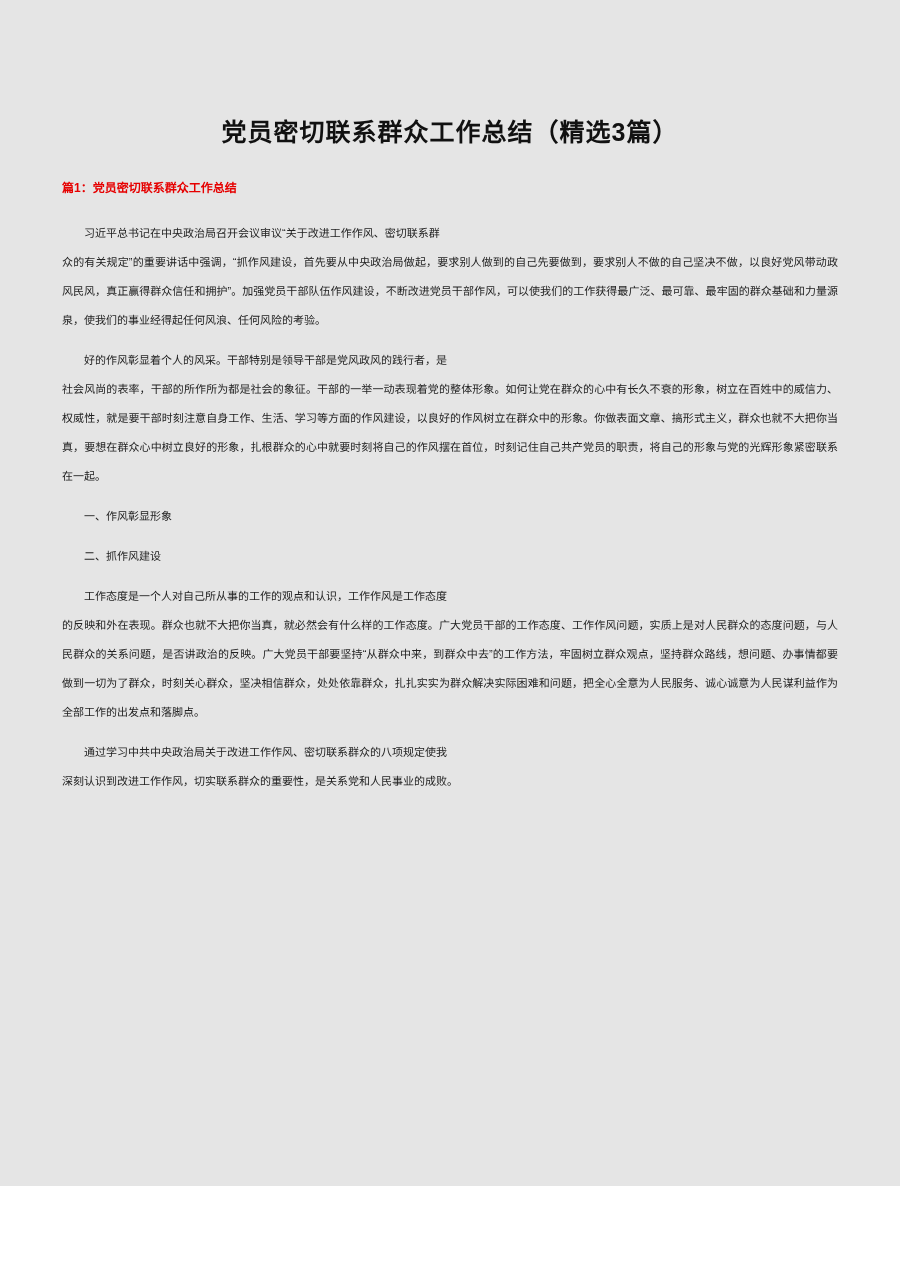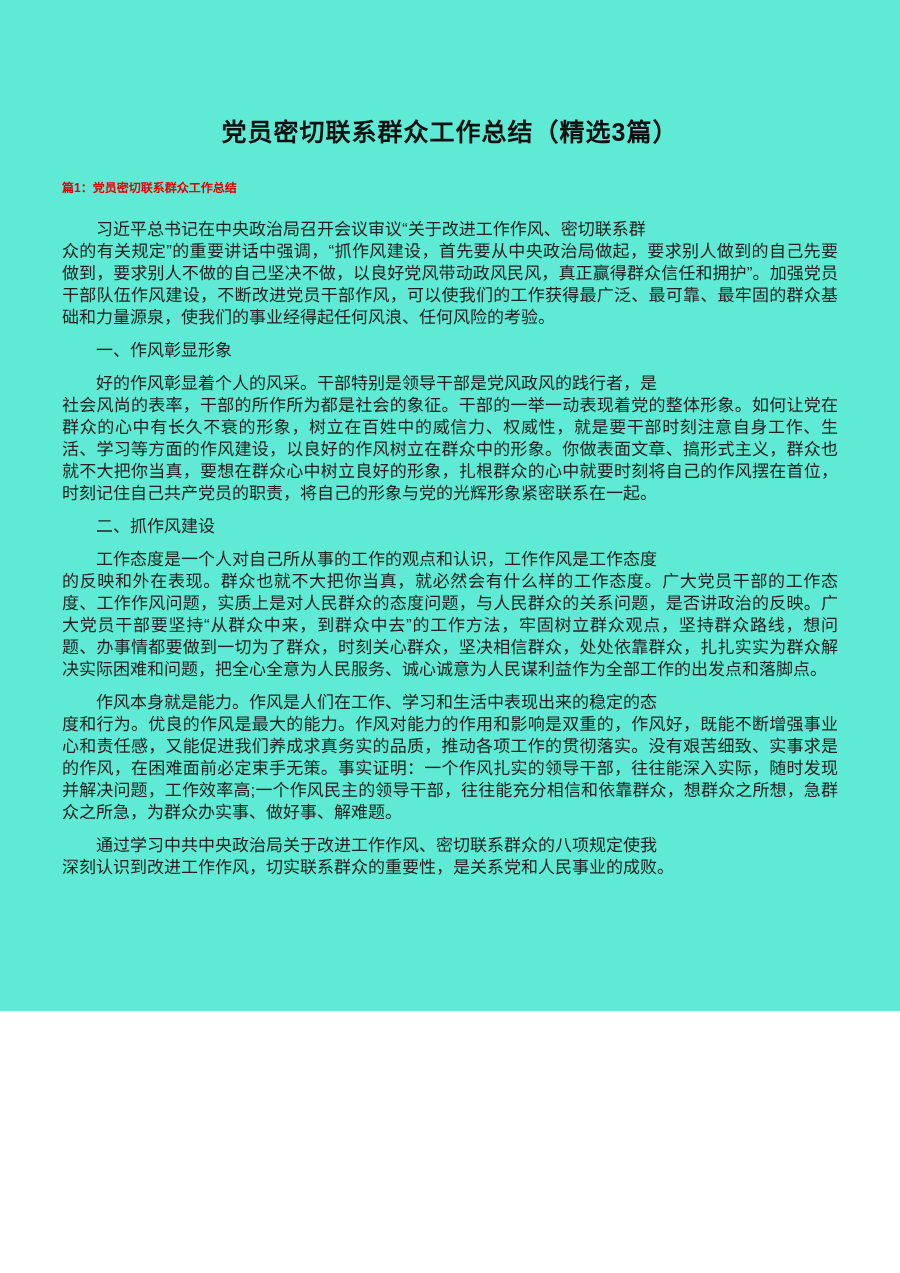--- a/index.html
+++ b/index.html
@@ -3,45 +3,45 @@
 <meta charset="utf-8">
 <style>
   * { margin: 0; padding: 0; box-sizing: border-box; }
   html, body { background: #ffffff; }
   body {
     width: 900px;
     font-family: "Liberation Sans", "DejaVu Sans", sans-serif;
   }
   .page {
     width: 900px;
-    height: 1011px;
+    height: 1186px;
     margin: 0 auto;
-    background: #5eead4;
+    background: #e5e5e5;
     padding: 112px 62px 0 62px;
     overflow: hidden;
     color: #222222;
   }
   .doc-title {
     font-size: 25px;
     font-weight: bold;
     color: #111111;
     text-align: center;
     letter-spacing: 1px;
     margin-bottom: 30px;
   }
   .section-heading {
     font-size: 12px;
     font-weight: bold;
     color: #e60000;
     text-align: left;
     margin-bottom: 24px;
   }
   .para {
-    font-size: 17px;
-    line-height: 22px;
+    font-size: 11px;
+    line-height: 29px;
     color: #222222;
     text-indent: 2em;
     text-align: justify;
     white-space: pre-wrap;
     margin-bottom: 11px;
   }
   .subhead {
     margin-top: 4px;
     margin-bottom: 11px;
   }
@@ -51,30 +51,28 @@
 
 <div class="page">
 
   <h1 class="doc-title">党员密切联系群众工作总结（精选3篇）</h1>
 
   <h2 class="section-heading">篇1：党员密切联系群众工作总结</h2>
 
   <p class="para">习近平总书记在中央政治局召开会议审议“关于改进工作作风、密切联系群
 众的有关规定”的重要讲话中强调，“抓作风建设，首先要从中央政治局做起，要求别人做到的自己先要做到，要求别人不做的自己坚决不做，以良好党风带动政风民风，真正赢得群众信任和拥护”。加强党员干部队伍作风建设，不断改进党员干部作风，可以使我们的工作获得最广泛、最可靠、最牢固的群众基础和力量源泉，使我们的事业经得起任何风浪、任何风险的考验。</p>
 
-  <p class="para subhead">一、作风彰显形象</p>
-
   <p class="para">好的作风彰显着个人的风采。干部特别是领导干部是党风政风的践行者，是
 社会风尚的表率，干部的所作所为都是社会的象征。干部的一举一动表现着党的整体形象。如何让党在群众的心中有长久不衰的形象，树立在百姓中的威信力、权威性，就是要干部时刻注意自身工作、生活、学习等方面的作风建设，以良好的作风树立在群众中的形象。你做表面文章、搞形式主义，群众也就不大把你当真，要想在群众心中树立良好的形象，扎根群众的心中就要时刻将自己的作风摆在首位，时刻记住自己共产党员的职责，将自己的形象与党的光辉形象紧密联系在一起。</p>
+
+  <p class="para subhead">一、作风彰显形象</p>
 
   <p class="para subhead">二、抓作风建设</p>
 
   <p class="para">工作态度是一个人对自己所从事的工作的观点和认识，工作作风是工作态度
 的反映和外在表现。群众也就不大把你当真，就必然会有什么样的工作态度。广大党员干部的工作态度、工作作风问题，实质上是对人民群众的态度问题，与人民群众的关系问题，是否讲政治的反映。广大党员干部要坚持“从群众中来，到群众中去”的工作方法，牢固树立群众观点，坚持群众路线，想问题、办事情都要做到一切为了群众，时刻关心群众，坚决相信群众，处处依靠群众，扎扎实实为群众解决实际困难和问题，把全心全意为人民服务、诚心诚意为人民谋利益作为全部工作的出发点和落脚点。</p>
 
 
-  <p class="para">作风本身就是能力。作风是人们在工作、学习和生活中表现出来的稳定的态
-度和行为。优良的作风是最大的能力。作风对能力的作用和影响是双重的，作风好，既能不断增强事业心和责任感，又能促进我们养成求真务实的品质，推动各项工作的贯彻落实。没有艰苦细致、实事求是的作风，在困难面前必定束手无策。事实证明：一个作风扎实的领导干部，往往能深入实际，随时发现并解决问题，工作效率高;一个作风民主的领导干部，往往能充分相信和依靠群众，想群众之所想，急群众之所急，为群众办实事、做好事、解难题。</p>
 
   <p class="para">通过学习中共中央政治局关于改进工作作风、密切联系群众的八项规定使我
 深刻认识到改进工作作风，切实联系群众的重要性，是关系党和人民事业的成败。</p>
 
 </div>
 
 </body></html>

